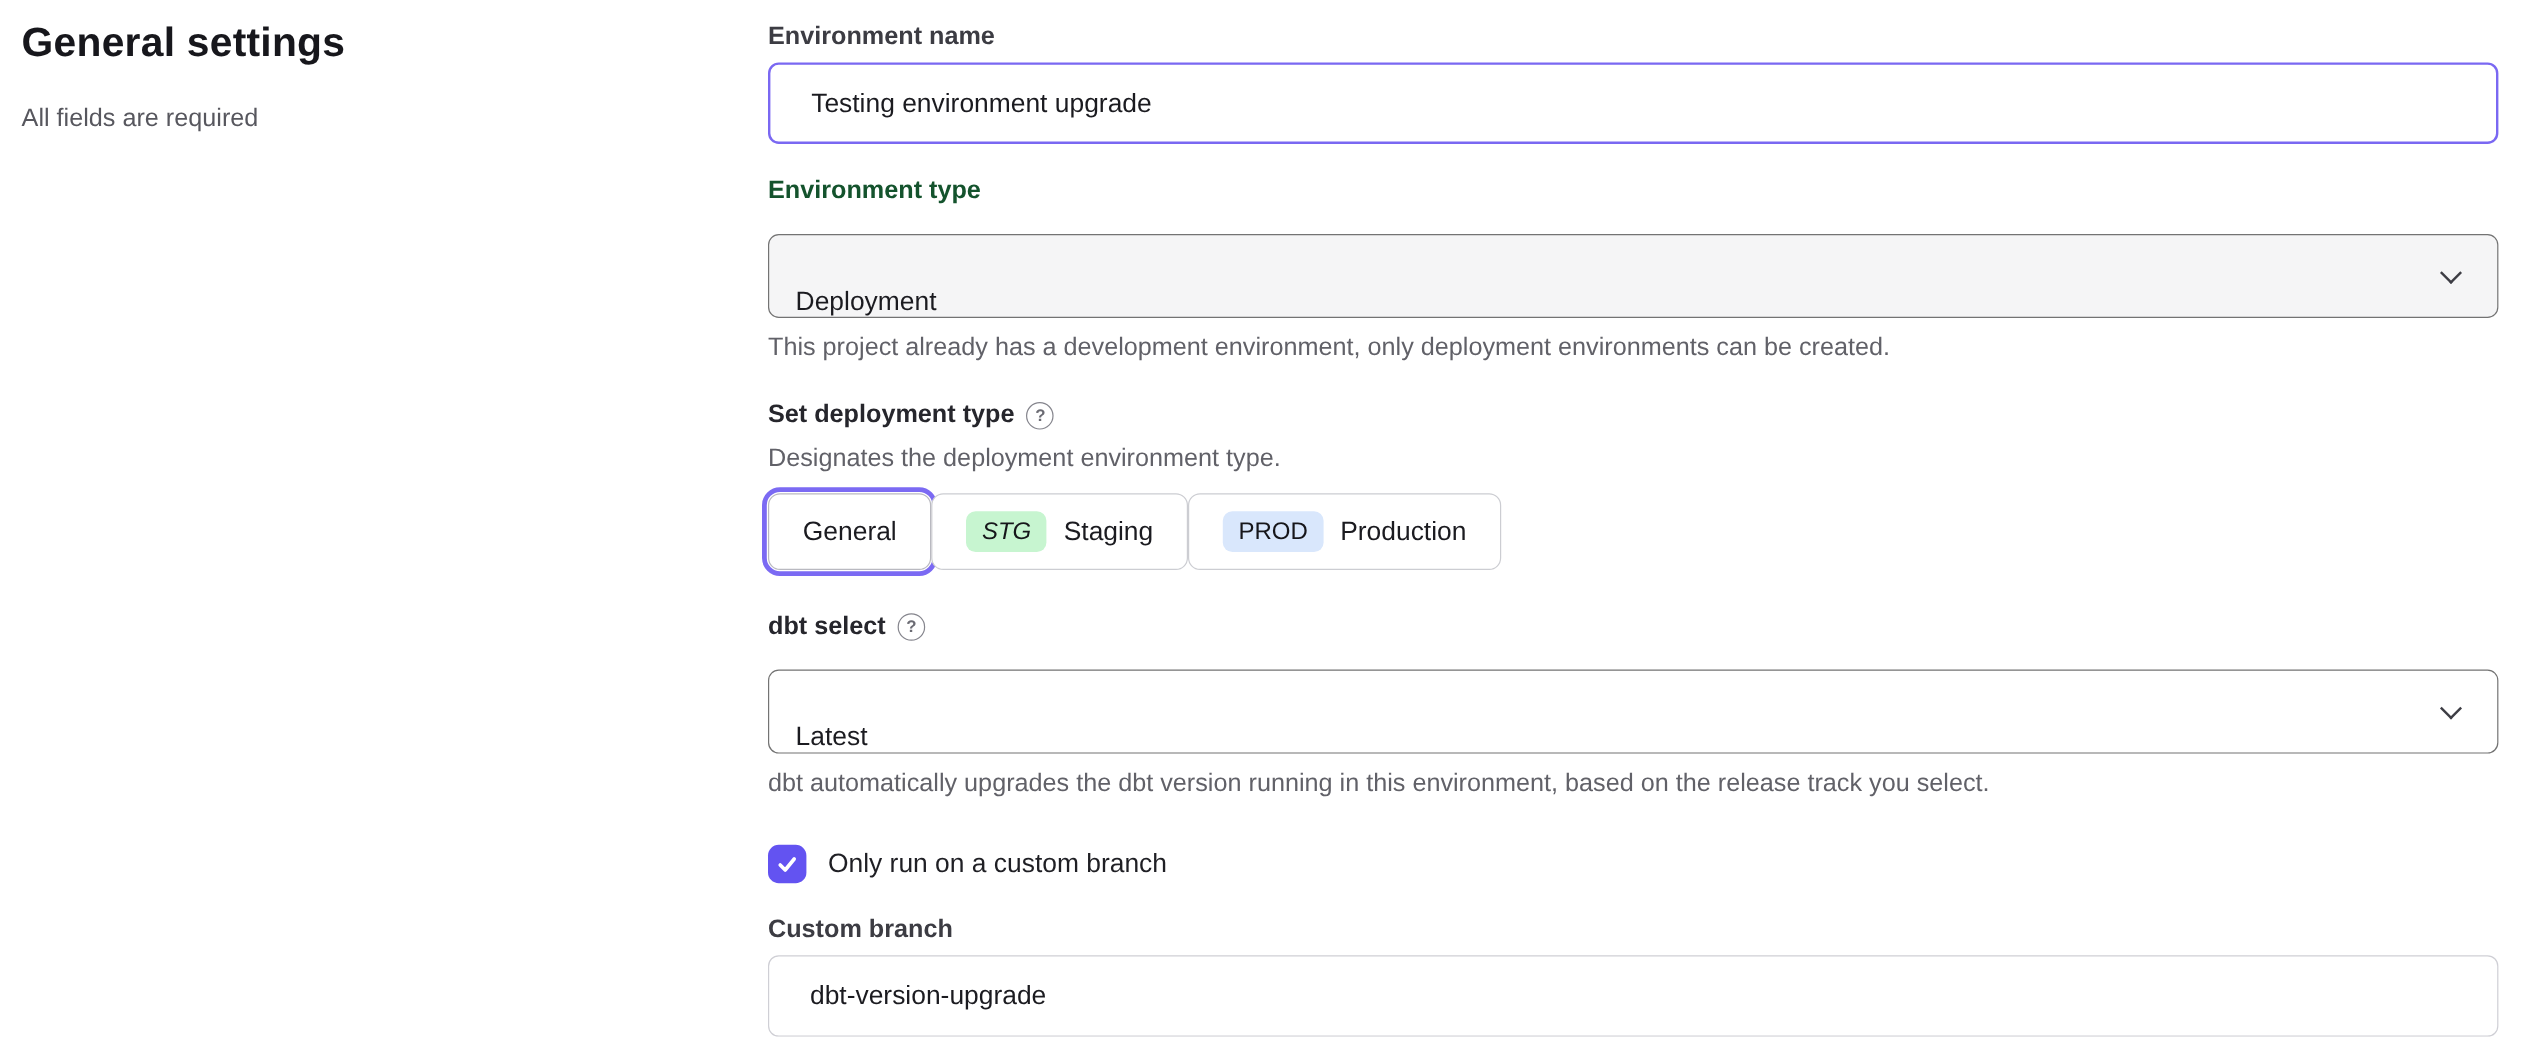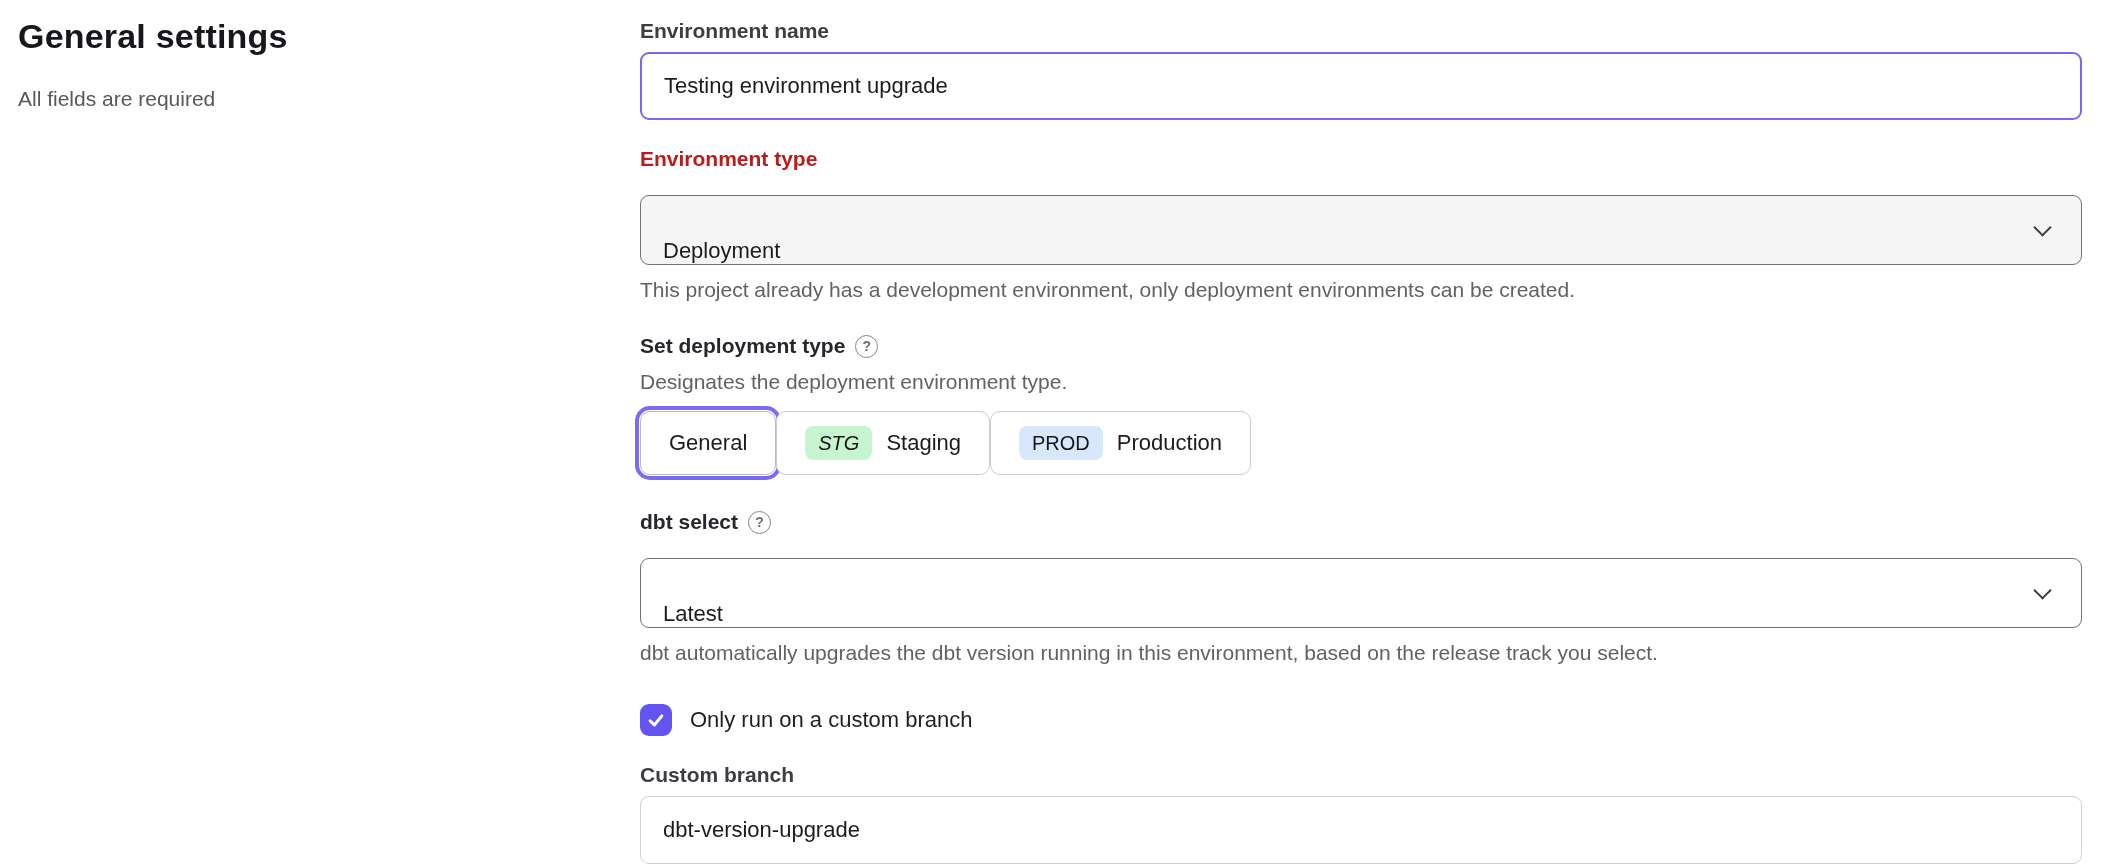--- a/index.html
+++ b/index.html
@@ -25,33 +25,33 @@
   
   .form-col { position: absolute; left: 640px; top: 0; width: 1442px; }
 
   .field-label {
     margin-top: 18px;
     font-size: 21px; font-weight: 600; color: #3c3c43;
     line-height: 26px;
     display: flex; align-items: center; gap: 10px;
   }
   .field-label.strong { color: #26262c; font-weight: 700; }
-  .field-label.disabled { color: #b91c1c; text-align: center; }
+  .field-label.disabled { color: #14532d; text-align: center; }
 
   .helper {
     font-size: 21px; color: #616168; line-height: 26px;
   }
 
   .text-input {
     display: block; width: 100%; height: 68px;
     margin-top: 8px;
     border: 1px solid #cfcfd5; border-radius: 9px;
     background: #ffffff;
     font-family: inherit; font-size: 22px; color: #1b1b20;
-    padding: 0 22px;
+    padding: 0 34px;
     outline: none;
   }
   .text-input.focused {
     border: 2px solid #7a68f2;
   }
 
   .select {
     position: relative;
     margin-top: 23px;
     width: 100%; height: 70px;

